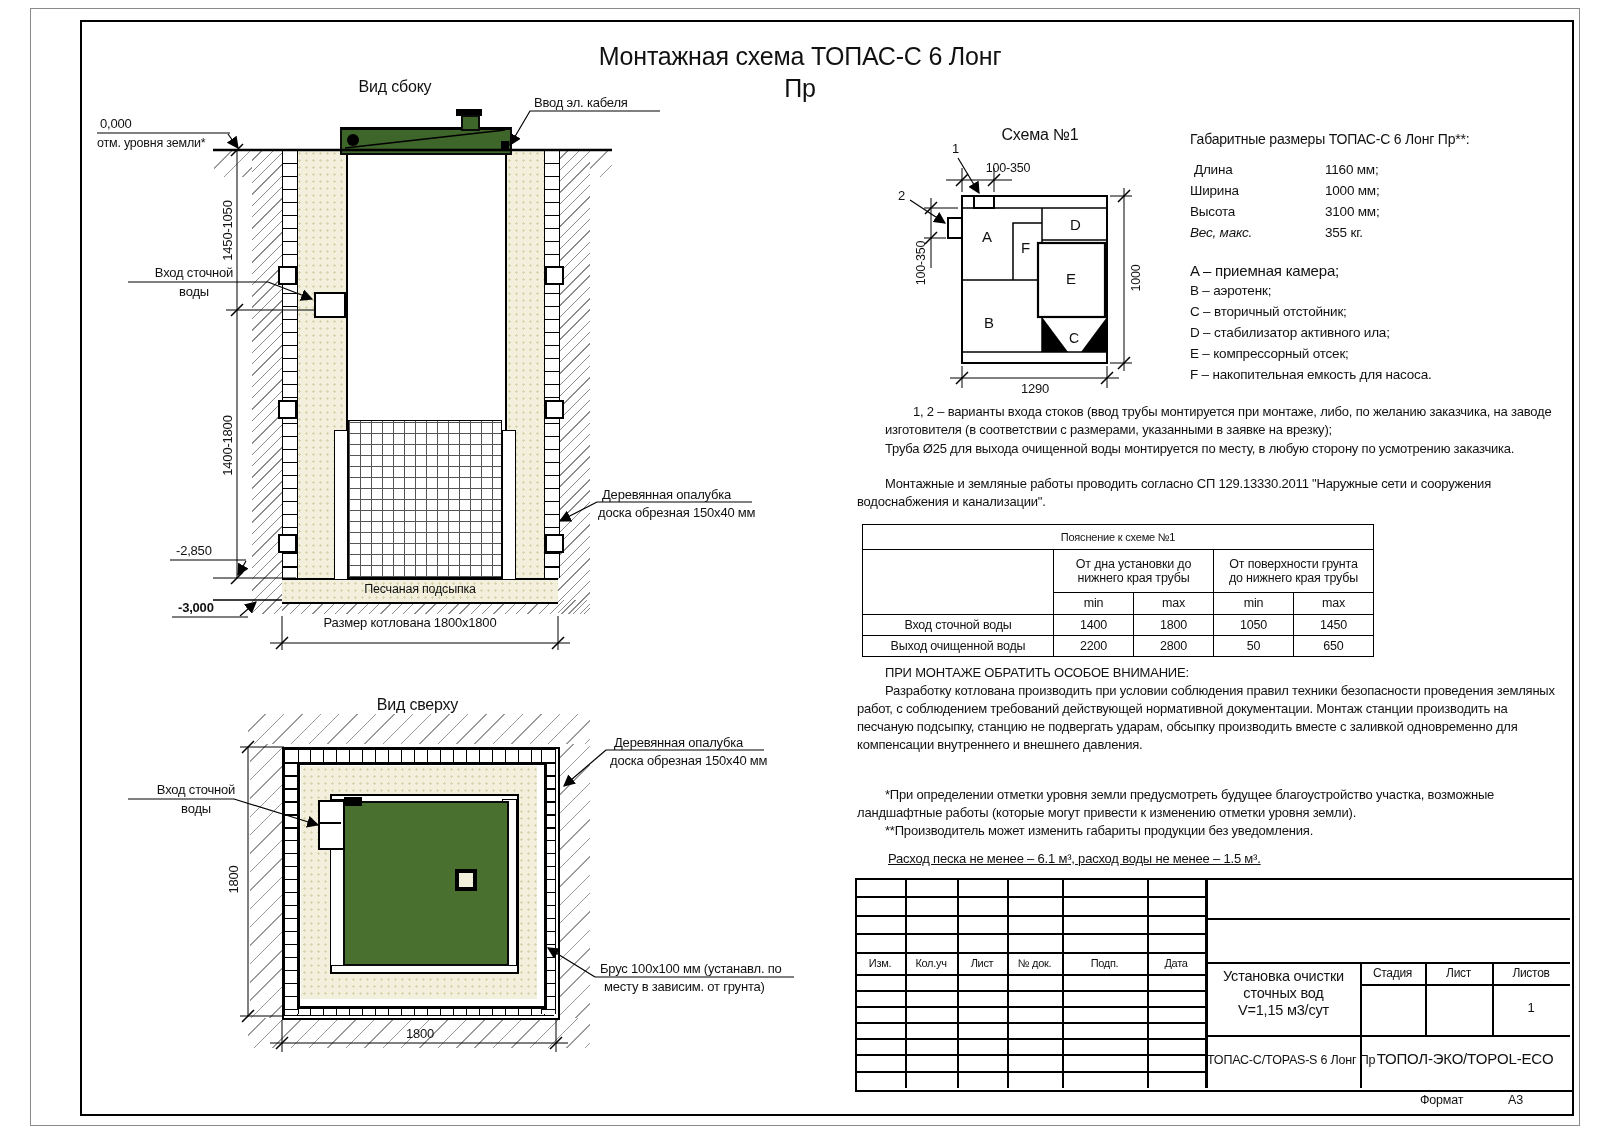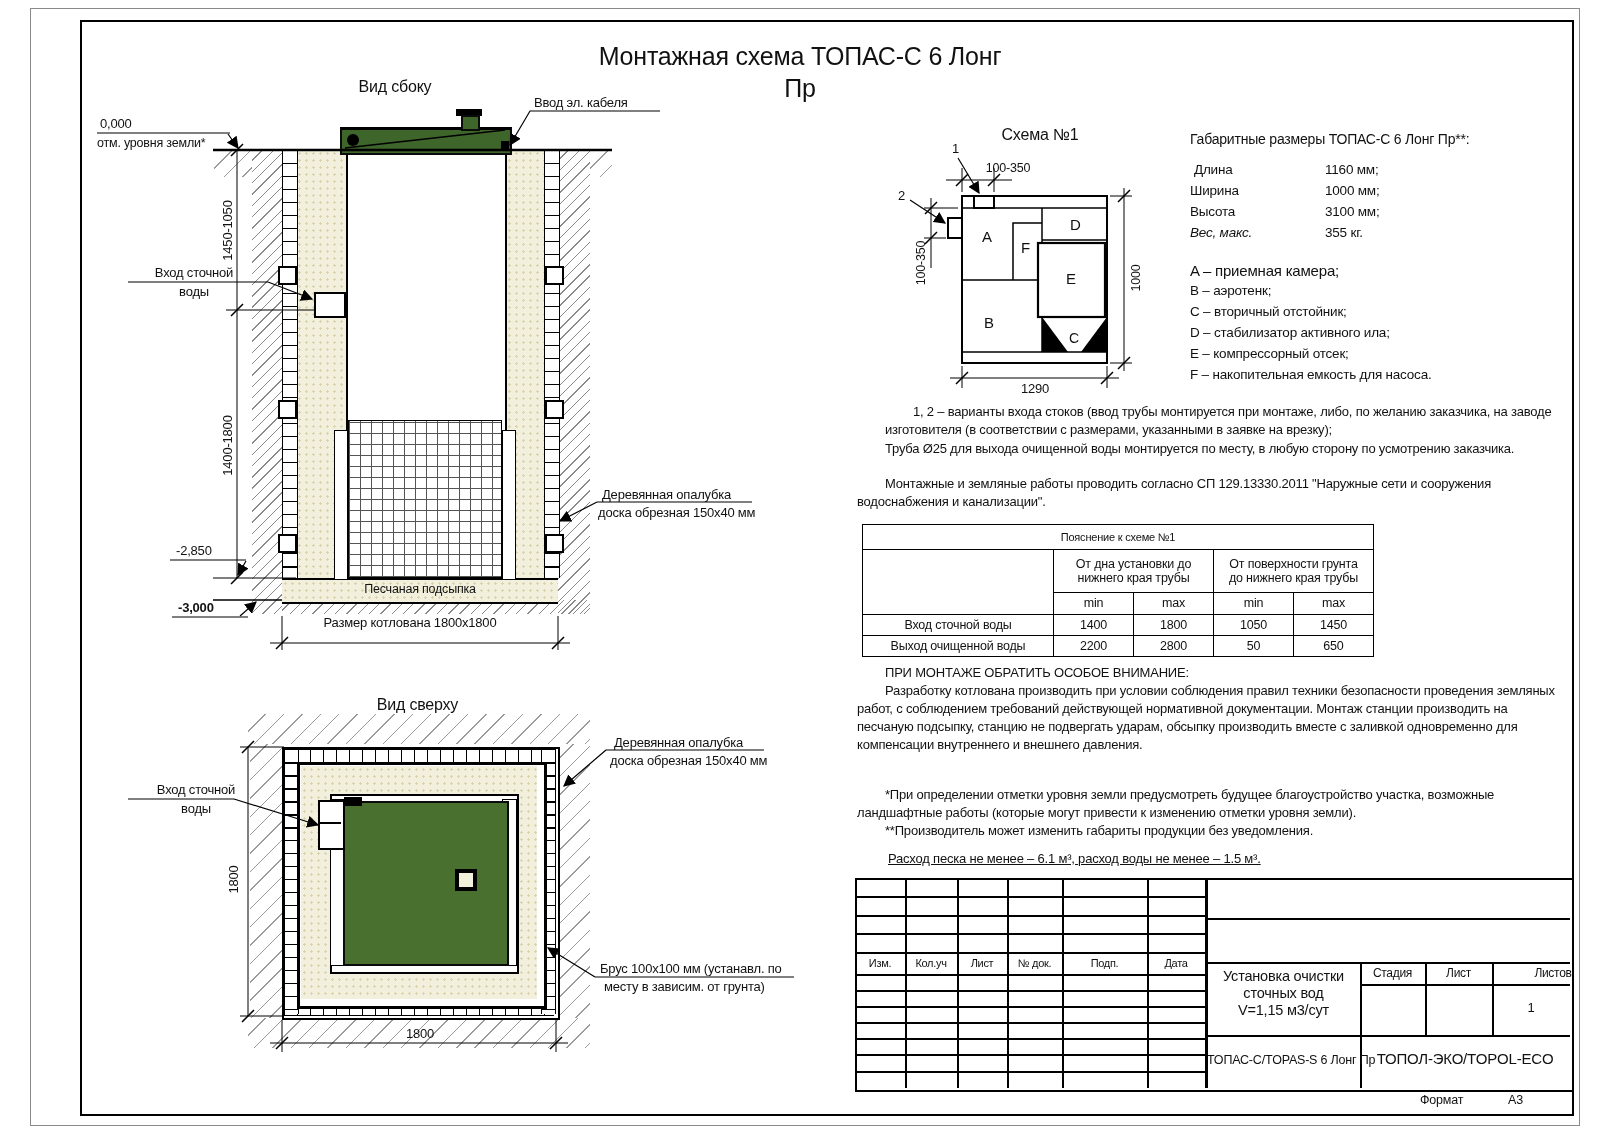--- a/index.html
+++ b/index.html
@@ -324,20 +324,20 @@
   <div class="stamp-lbl" style="left:905px;top:957px;width:52px;">Кол.уч</div>
   <div class="stamp-lbl" style="left:957px;top:957px;width:50px;">Лист</div>
   <div class="stamp-lbl" style="left:1007px;top:957px;width:55px;">№ док.</div>
   <div class="stamp-lbl" style="left:1062px;top:957px;width:85px;">Подп.</div>
   <div class="stamp-lbl" style="left:1147px;top:957px;width:58px;">Дата</div>
   <div class="lbl ctr" style="left:1207px;top:968px;width:153px;font-size:14.5px;">Установка очистки</div>
   <div class="lbl ctr" style="left:1207px;top:985px;width:153px;font-size:14.5px;">сточных вод</div>
   <div class="lbl ctr" style="left:1207px;top:1002px;width:153px;font-size:14.5px;">V=1,15 м3/сут</div>
   <div class="stamp-lbl" style="left:1360px;top:966px;width:65px;font-size:12px;">Стадия</div>
   <div class="stamp-lbl" style="left:1425px;top:966px;width:67px;font-size:12px;">Лист</div>
-  <div class="stamp-lbl" style="left:1492px;top:966px;width:78px;font-size:12px;margin-left:22px;">Листов</div>
+  <div class="stamp-lbl" style="left:1492px;top:966px;width:78px;font-size:12px;">Листов</div>
   <div class="lbl ctr" style="left:1492px;top:1000px;width:78px;font-size:13px;">1</div>
   <div class="lbl ctr" style="left:1207px;top:1053px;width:153px;font-size:12.5px;">ТОПАС-С/TOPAS-S 6 Лонг Пр</div>
   <div class="lbl ctr" style="left:1362px;top:1050px;width:206px;font-size:15px;">ТОПОЛ-ЭКО/TOPOL-ECO</div>
   <div class="lbl" style="left:1420px;top:1093px;font-size:12.5px;">Формат</div>
   <div class="lbl" style="left:1508px;top:1093px;font-size:12.5px;">А3</div>
 
 </div>
 
 </body></html>

